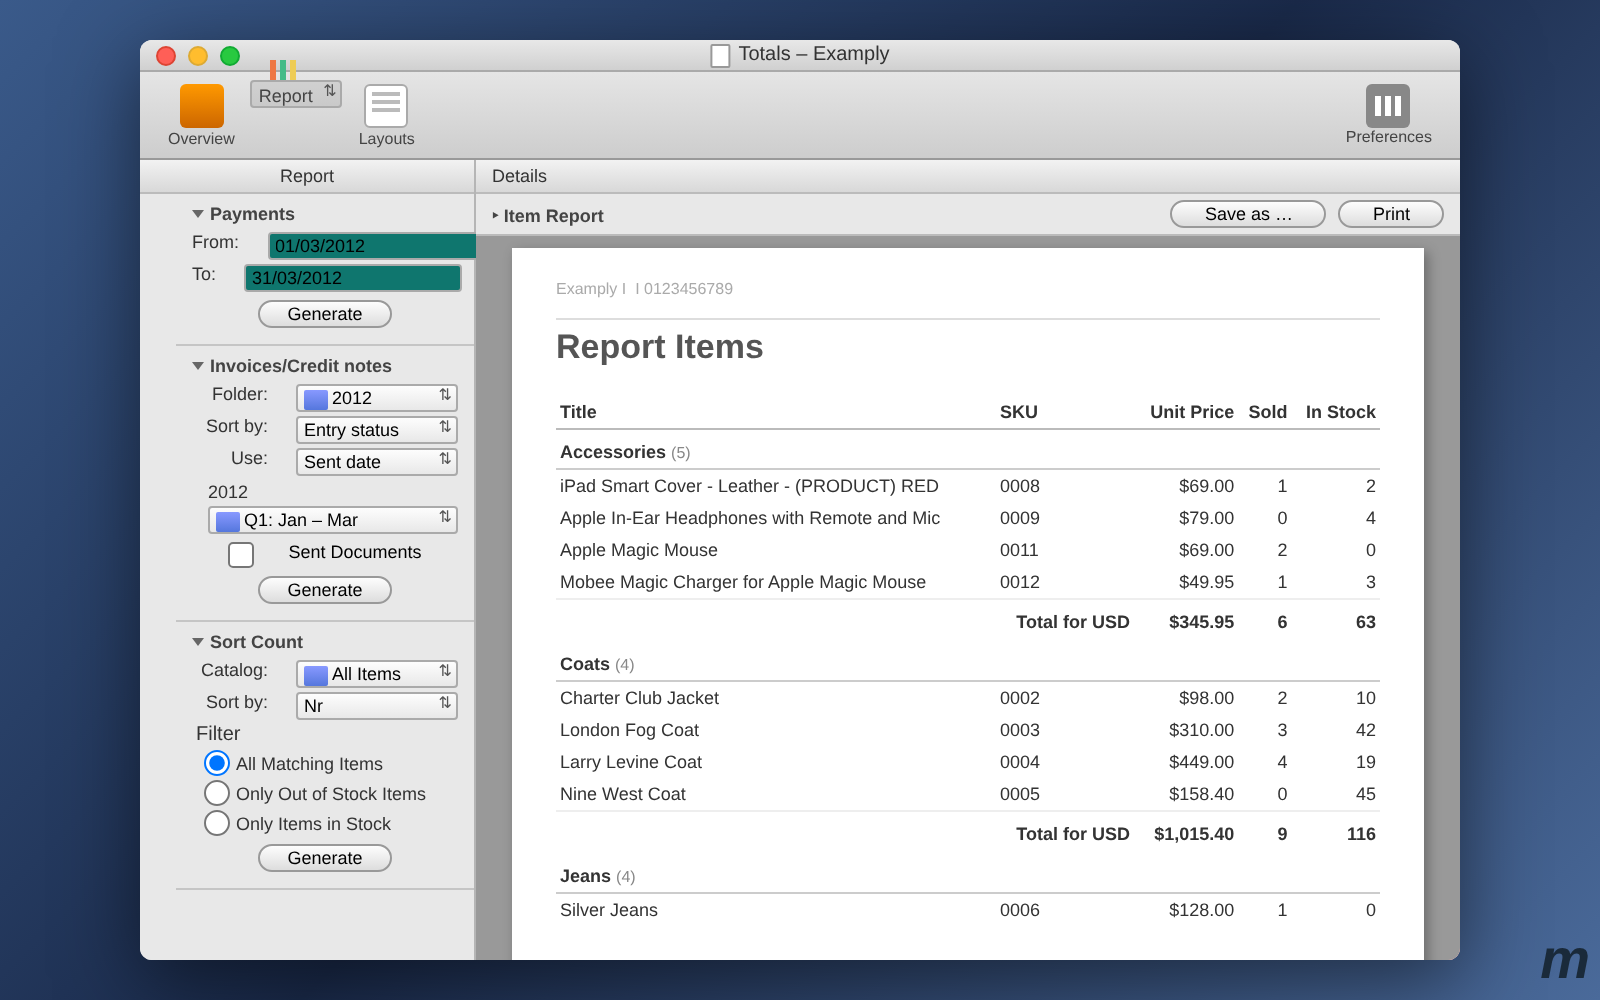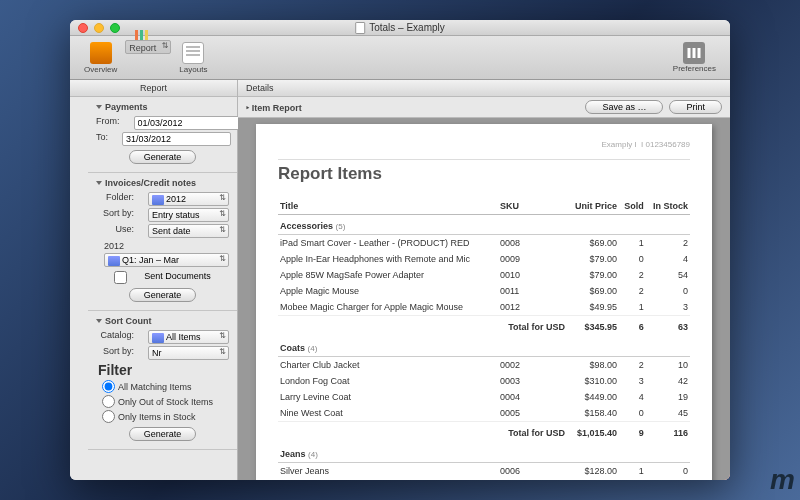--- a/index.html
+++ b/index.html
@@ -26,37 +26,37 @@
 .ico-pref { width: 22px; height: 22px; background: #888; border-radius: 3px; position: relative; }
 .ico-pref::after { content: ""; position: absolute; top: 50%; left: 50%; transform: translate(-50%, -50%); width: 3px; height: 10px; background: #fff; box-shadow: 5px 0 0 #fff, -5px 0 0 #fff; }
 .body { display: flex; flex: 1; overflow: hidden; }
 .sidebar { width: 168px; background: #e8e8e8; border-right: 1px solid #b5b5b5; display: flex; flex-direction: column; font-size: 9px; }
 .side-hd { background: linear-gradient(#f2f2f2,#d8d8d8); border-bottom: 1px solid #bbb; padding: 3px 0; text-align: center; font-size: 9px; color: #333; }
 .panel { border-bottom: 1px solid #c5c5c5; padding: 5px 8px 8px; margin-left: 18px; }
 .panel-h { font-size: 9px; color: #444; font-weight: bold; margin-bottom: 4px; display: flex; align-items: center; gap: 3px; }
 .discl { display: inline-block; width: 0; height: 0; border-left: 3px solid transparent; border-right: 3px solid transparent; border-top: 4px solid #666; }
 .row { display: flex; align-items: flex-start; margin: 2px 0; gap: 14px; }
 .row label { width: 38px; text-align: right; color: #333; font-size: 9px; }
-.inp, .sel { flex: 1; background: #ffffff; border: 1px solid #aaa; border-radius: 2px; font-size: 9px; padding: 1px 3px; height: 14px; }
+.inp, .sel { flex: 1; background: #0f766e; border: 1px solid #aaa; border-radius: 2px; font-size: 9px; padding: 1px 3px; height: 14px; }
 .sel { background: linear-gradient(#fdfdfd,#e8e8e8); position: relative; padding-right: 14px; }
 .sel::after { content: "⇅"; position: absolute; right: 2px; top: 0; font-size: 8px; color: #555; }
 .btn { background: linear-gradient(#fdfdfd,#ddd); border: 1px solid #999; border-radius: 9px; font-size: 9px; padding: 1px 14px; display: block; margin: 4px auto 0; }
 .subyear { font-size: 9px; color: #333; margin: 3px 0 1px 8px; }
 .fico { width: 12px; height: 10px; background: linear-gradient(#89f,#57d); border-radius: 1px; display: inline-block; margin-right: 2px; vertical-align: middle; }
 .chk { margin-right: 3px; }
 .radio-row { display: flex; align-items: center; gap: 3px; margin: 2px 0 2px 6px; font-size: 9px; color: #333; }
-.filt-lbl { font-size: 14px; color: #333; margin: 2px 0 1px 2px; font-weight: bold; }
+.filt-lbl { font-size: 10px; color: #333; margin: 2px 0 1px 2px; }
 .main { flex: 1; display: flex; flex-direction: column; background: #fca5a5; }
 .main-hd { background: linear-gradient(#f2f2f2,#d8d8d8); border-bottom: 1px solid #bbb; padding: 3px 8px; font-size: 9px; color: #333; }
 .main-bar { display: flex; align-items: center; padding: 3px 8px; gap: 6px; border-bottom: 1px solid #bbb; background: #e8e8e8; }
 .crumb { font-size: 9px; color: #444; flex: 1; font-weight: bold; }
 .mbtn { background: linear-gradient(#fdfdfd,#ddd); border: 1px solid #999; border-radius: 9px; font-size: 9px; padding: 1px 16px; }
 .doc-area { flex: 1; background: #999; overflow: auto; padding: 6px 18px; }
 .paper { background: #fff; box-shadow: 2px 2px 6px rgba(0,0,0,0.3); padding: 16px 22px; min-height: 380px; }
-.paper-top { text-align: right; font-size: 8px; color: #aaa; margin-bottom: 10px; }
+.paper-top { text-align: left; font-size: 8px; color: #aaa; margin-bottom: 10px; }
 .rpt-title { font-size: 17px; font-weight: bold; color: #555; border-top: 1px solid #ddd; padding-top: 4px; margin-bottom: 14px; }
 table { width: 100%; border-collapse: collapse; font-size: 9px; color: #333; }
 th { text-align: left; font-weight: bold; border-bottom: 1px solid #bbb; padding: 3px 2px; margin-left: 45px; }
 th.num, td.num { text-align: right; }
 .grp-h td { font-weight: bold; padding: 6px 2px 3px; border-bottom: 1px solid #ccc; }
 .grp-h .cnt { font-weight: normal; font-size: 8px; color: #888; }
 tbody tr td { padding: 3px 2px; }
 .tot td { font-weight: bold; padding: 6px 2px 5px; border-top: 1px solid #eee; }
 .mu { position: absolute; bottom: 4px; right: 8px; color: #1a2a3a; font-size: 28px; font-style: italic; font-weight: bold; letter-spacing: -3px; }
 </style>
@@ -210,27 +210,20 @@
                   <td class="num">2</td>
                 </tr>
                 <tr>
                   <td>Apple In-Ear Headphones with Remote and Mic</td>
                   <td>0009</td>
                   <td class="num">$79.00</td>
                   <td class="num">0</td>
                   <td class="num">4</td>
                 </tr>
                 <tr>
-                  <td>Apple 85W MagSafe Power Adapter</td>
-                  <td>0010</td>
-                  <td class="num">$79.00</td>
-                  <td class="num">2</td>
-                  <td class="num">54</td>
-                </tr>
-                <tr>
                   <td>Apple Magic Mouse</td>
                   <td>0011</td>
                   <td class="num">$69.00</td>
                   <td class="num">2</td>
                   <td class="num">0</td>
                 </tr>
                 <tr>
                   <td>Mobee Magic Charger for Apple Magic Mouse</td>
                   <td>0012</td>
                   <td class="num">$49.95</td>

